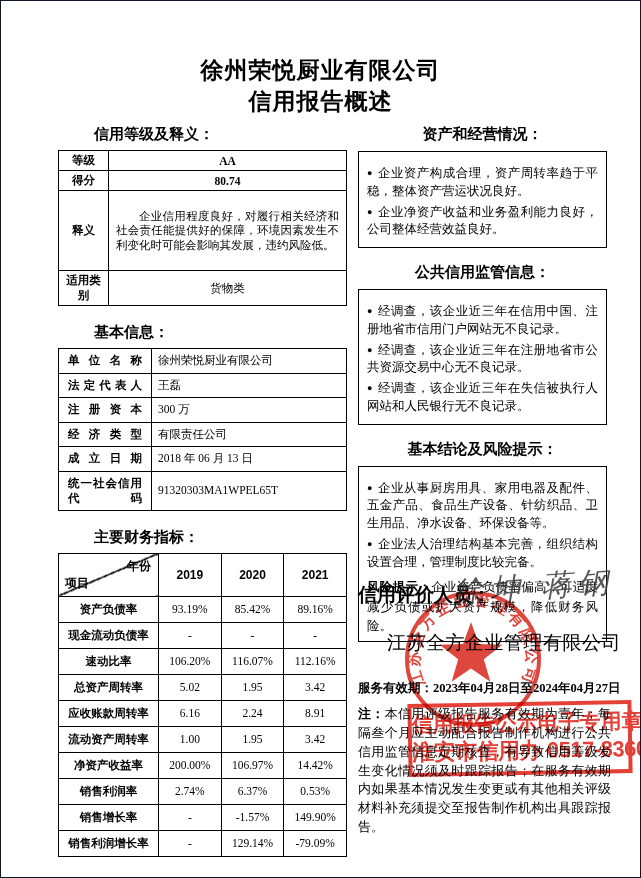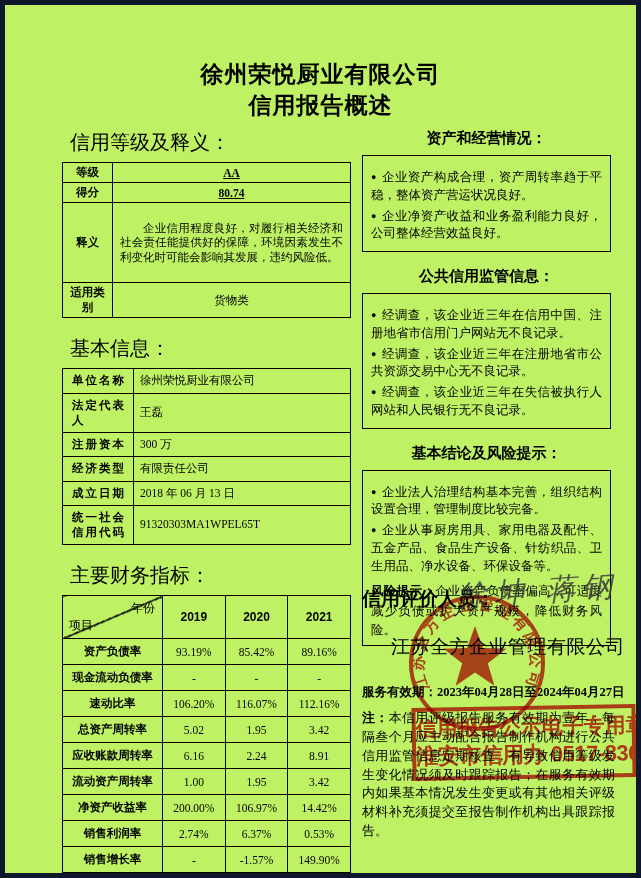--- a/index.html
+++ b/index.html
@@ -1,48 +1,48 @@
 <!DOCTYPE html>
 <html><head>
 <meta charset="utf-8">
 <style>
   * { margin:0; padding:0; box-sizing:border-box; }
   html,body { background:#888; }
   .page {
-    position:relative; width:641px; height:878px; background:#bef264;
-    margin:0 auto; overflow:hidden; border:5px solid #0f172a;
+    position:relative; width:641px; height:878px; background:#ffffff;
+    margin:0 auto; overflow:hidden; border:1px solid #0f172a;
     font-family:"Liberation Serif","DejaVu Serif",serif; color:#000;
   }
   .doc-title { position:absolute; top:54px; left:0; width:100%; text-align:center;
     font-family:"Liberation Sans","DejaVu Sans",sans-serif;
     font-weight:bold; font-size:23px; line-height:1.35; letter-spacing:1px; }
 
   
   .col-left { position:absolute; left:57px; top:124px; width:289px; }
-  .h-sec { font-family:"Liberation Sans","DejaVu Sans",sans-serif; font-weight:normal;
-    font-size:20px; margin:0 0 6px 8px; }
+  .h-sec { font-family:"Liberation Sans","DejaVu Sans",sans-serif; font-weight:bold;
+    font-size:15px; margin:0 0 6px 36px; }
   .h-sec.mt { margin-top:17px; }
   table { width:100%; border-collapse:collapse; table-layout:fixed; }
   td { border:1.5px solid #000; font-size:11.5px; vertical-align:middle; }
   td.lab { font-family:"Liberation Sans","DejaVu Sans",sans-serif; font-weight:bold;
     text-align:center; padding:2px 3px; }
   td.val { text-align:center; padding:2px 4px; }
   .t-rating td.lab { width:50px; }
-  .t-rating .bold { font-weight:bold;text-decoration:underline; }
+  .t-rating .bold { font-weight:bold; }
   .t-rating .shiyi { text-align:justify; text-indent:2em; line-height:1.25; padding:18px 7px; font-weight:normal; }
-  .t-basic td.lab { width:71px; text-align:justify; text-align-last:justify; padding:4px 9px; }
+  .t-basic td.lab { width:93px; text-align:justify; text-align-last:justify; padding:4px 9px; }
   .t-basic td.val { text-align:left; padding:4px 6px; line-height:1.35; }
   .t-fin td { padding:0 2px; text-align:center; }
   .t-fin td.lab { width:100px; padding:5px 2px; }
   .t-fin td.year { font-family:"Liberation Sans","DejaVu Sans",sans-serif; font-weight:bold; font-size:12px; }
   .t-fin td.corner { padding:0; height:42px;
     background:linear-gradient(to bottom right, transparent calc(50% - 0.8px),
       #000 calc(50% - 0.8px), #000 calc(50% + 0.8px), transparent calc(50% + 0.8px)); }
   .corner-in { position:relative; width:100%; height:42px;
-    font-family:"Liberation Sans","DejaVu Sans",sans-serif; font-weight:normal; font-size:12px; }
+    font-family:"Liberation Sans","DejaVu Sans",sans-serif; font-weight:bold; font-size:12px; }
   .corner-in .yr  { position:absolute; top:4px; right:7px; }
   .corner-in .itm { position:absolute; bottom:4px; left:6px;margin-top:36px; }
 
   
   .col-right { position:absolute; left:357px; top:124px; width:249px; }
   .h-right { font-family:"Liberation Sans","DejaVu Sans",sans-serif; font-weight:bold;
     font-size:15px; text-align:center; margin:0 0 7px; }
   .box { border:1.5px solid #000; padding:10px 8px 5px; margin-bottom:15px;
     font-size:12.5px; line-height:1.42; text-align:justify; }
   .bullet { margin:3px 0; }
@@ -224,22 +224,22 @@
 
     <div class="h-right">公共信用监管信息：</div>
     <div class="box">
       <p class="bullet"><span class="dot">●</span><span>经调查，该企业近三年在信用中国、注册地省市信用门户网站无不良记录。</span></p>
       <p class="bullet"><span class="dot">●</span><span>经调查，该企业近三年在注册地省市公共资源交易中心无不良记录。</span></p>
       <p class="bullet"><span class="dot">●</span><span>经调查，该企业近三年在失信被执行人网站和人民银行无不良记录。</span></p>
     </div>
 
     <div class="h-right">基本结论及风险提示：</div>
     <div class="box">
+      <p class="bullet"><span class="dot">●</span><span>企业从事厨房用具、家用电器及配件、五金产品、食品生产设备、针纺织品、卫生用品、净水设备、环保设备等。</span></p>
       <p class="bullet"><span class="dot">●</span><span>企业法人治理结构基本完善，组织结构设置合理，管理制度比较完备。</span></p>
-      <p class="bullet"><span class="dot">●</span><span>企业从事厨房用具、家用电器及配件、五金产品、食品生产设备、针纺织品、卫生用品、净水设备、环保设备等。</span></p>
       <p class="risk"><b>风险提示：</b><span>企业资产负债率偏高，可适度减少负债或扩大资产规模，降低财务风险。</span></p>
     </div>
   </div>
 
   <div class="evaluator">信用评价人员：</div>
   <div class="signature">徐坤 蒋钢</div>
   <div class="company">江苏全方企业管理有限公司</div>
   <div class="valid">服务有效期：2023年04月28日至2024年04月27日</div>
   <div class="note"><b>注：</b><span>本信用评级报告服务有效期为壹年；每隔叁个月应主动配合报告制作机构进行公共信用监管信息定期核查，有导致信用等级发生变化情况须及时跟踪报告；在服务有效期内如果基本情况发生变更或有其他相关评级材料补充须提交至报告制作机构出具跟踪报告。</span></div>
 

